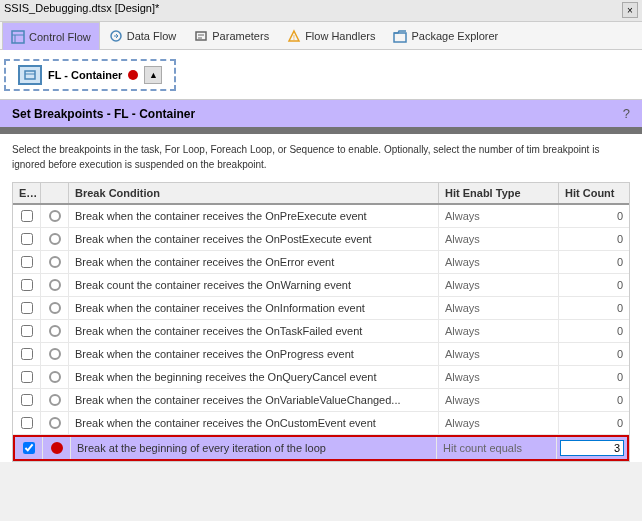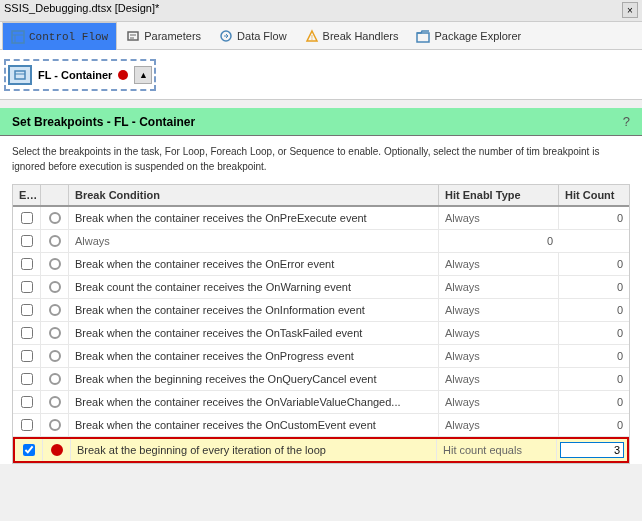--- a/index.html
+++ b/index.html
@@ -53,47 +53,46 @@
       padding: 0 8px;
       border: 1px solid transparent;
       border-bottom: none;
       cursor: pointer;
       font-size: 11px;
       color: #333;
       gap: 4px;
       white-space: nowrap;
     }
     .tab-item.active {
-      background: #3b82f6;
+      background: #c4b5fd;
       border-color: #ccc;
       border-bottom-color: #fff;
       margin-bottom: -1px;
       z-index: 1;
-      font-family: Liberation Mono, monospace;
     }
     .tab-icon {
       width: 14px;
       height: 14px;
       display: flex;
       align-items: center;
       justify-content: center;
     }
 
     
     .canvas-area {
       background: #fff;
       border-bottom: 1px solid #ccc;
       padding: 4px;
       height: 50px;
       display: flex;
       align-items: center;
     }
     .container-box {
       border: 2px dashed #7a9cc9;
-      padding: 4px 2px;
+      padding: 4px 12px;
       display: flex;
       align-items: center;
       gap: 6px;
       background: #fff;
       min-width: 130px;
       justify-content: center;
     }
     .container-icon {
       width: 24px;
       height: 20px;
@@ -126,27 +125,26 @@
       cursor: pointer;
     }
 
     
     .dialog {
       background: #fff;
       padding: 0;
       flex: 1;
     }
     .dialog-title-bar {
-      background: #86efac;
-      border-bottom: 1px solid #737373;
+      background: #c4b5fd;
+      border-bottom: 7px solid #737373;
       padding: 6px 12px;
       display: flex;
       align-items: center;
       justify-content: space-between;
-      margin-top: 8px;
     }
     .dialog-title {
       font-size: 12px;
       font-weight: 600;
       color: #000;
     }
     .dialog-help {
       font-size: 13px;
       color: #555;
       cursor: pointer;
@@ -186,21 +184,21 @@
     .table-row {
       display: grid;
       grid-template-columns: 28px 28px 1fr 120px 70px;
       border-bottom: 1px solid #e8e8e8;
       min-height: 22px;
       align-items: center;
     }
     .table-row:last-child { border-bottom: none; }
     .table-row.highlighted {
       border: 2px solid #cc0000;
-      background: #fef9c3;
+      background: #c4b5fd;
     }
     .td {
       padding: 2px 6px;
       font-size: 11px;
       color: #333;
       border-right: 1px solid #e8e8e8;
       overflow: hidden;
       text-overflow: ellipsis;
       white-space: nowrap;
       min-height: 22px;
@@ -261,44 +259,44 @@
           <rect x="1" y="1" width="12" height="12" fill="none" stroke="#4a86b8" stroke-width="1.5"></rect>
           <line x1="1" y1="5" x2="13" y2="5" stroke="#4a86b8" stroke-width="1"></line>
           <line x1="4" y1="5" x2="4" y2="13" stroke="#4a86b8" stroke-width="1"></line>
         </svg>
       </span>
       <span>Control Flow</span>
     </div>
     <div class="tab-item">
       <span class="tab-icon">
         <svg width="14" height="14">
+          <circle cx="7" cy="7" r="5" fill="none" stroke="#4a86b8" stroke-width="1.5"></circle>
+          <path d="M5 7 L9 7 M7 5 L9 7 L7 9" stroke="#4a86b8" stroke-width="1" fill="none"></path>
+        </svg>
+      </span>
+      <span>Data Flow</span>
+    </div>
+    <div class="tab-item">
+      <span class="tab-icon">
+        <svg width="14" height="14">
           <rect x="2" y="3" width="10" height="8" fill="none" stroke="#666" stroke-width="1.5"></rect>
           <line x1="4" y1="6" x2="10" y2="6" stroke="#666" stroke-width="1"></line>
           <line x1="4" y1="9" x2="8" y2="9" stroke="#666" stroke-width="1"></line>
         </svg>
       </span>
       <span>Parameters</span>
-    </div>
-    <div class="tab-item">
-      <span class="tab-icon">
-        <svg width="14" height="14">
-          <circle cx="7" cy="7" r="5" fill="none" stroke="#4a86b8" stroke-width="1.5"></circle>
-          <path d="M5 7 L9 7 M7 5 L9 7 L7 9" stroke="#4a86b8" stroke-width="1" fill="none"></path>
-        </svg>
-      </span>
-      <span>Data Flow</span>
     </div>
     <div class="tab-item">
       <span class="tab-icon">
         <svg width="14" height="14">
           <path d="M7 2 L12 12 L2 12 Z" fill="none" stroke="#e8a020" stroke-width="1.5"></path>
           <text x="7" y="11" text-anchor="middle" font-size="7" fill="#e8a020">!</text>
         </svg>
       </span>
-      <span>Break Handlers</span>
+      <span>Flow Handlers</span>
     </div>
     <div class="tab-item">
       <span class="tab-icon">
         <svg width="14" height="14">
           <rect x="1" y="4" width="12" height="9" fill="none" stroke="#4a86b8" stroke-width="1.5"></rect>
           <path d="M1 4 L5 4 L6 2 L13 2" stroke="#4a86b8" stroke-width="1.5" fill="none"></path>
         </svg>
       </span>
       <span>Package Explorer</span>
     </div>
@@ -346,20 +344,21 @@
           <div class="td" style="color: rgb(102, 102, 102);">Always</div>
           <div class="td number" style="justify-content: flex-end;">0</div>
         </div>
         <div class="table-row">
           <div class="td checkbox-cell">
             <input type="checkbox" class="row-checkbox" style="">
           </div>
           <div class="td circle-cell">
             <span class="row-radio"></span>
           </div>
+          <div class="td">Break when the container receives the OnPostExecute event</div>
           <div class="td" style="color: rgb(102, 102, 102);">Always</div>
           <div class="td number" style="justify-content: flex-end;">0</div>
         </div>
         <div class="table-row">
           <div class="td checkbox-cell">
             <input type="checkbox" class="row-checkbox" style="">
           </div>
           <div class="td circle-cell">
             <span class="row-radio"></span>
           </div>

